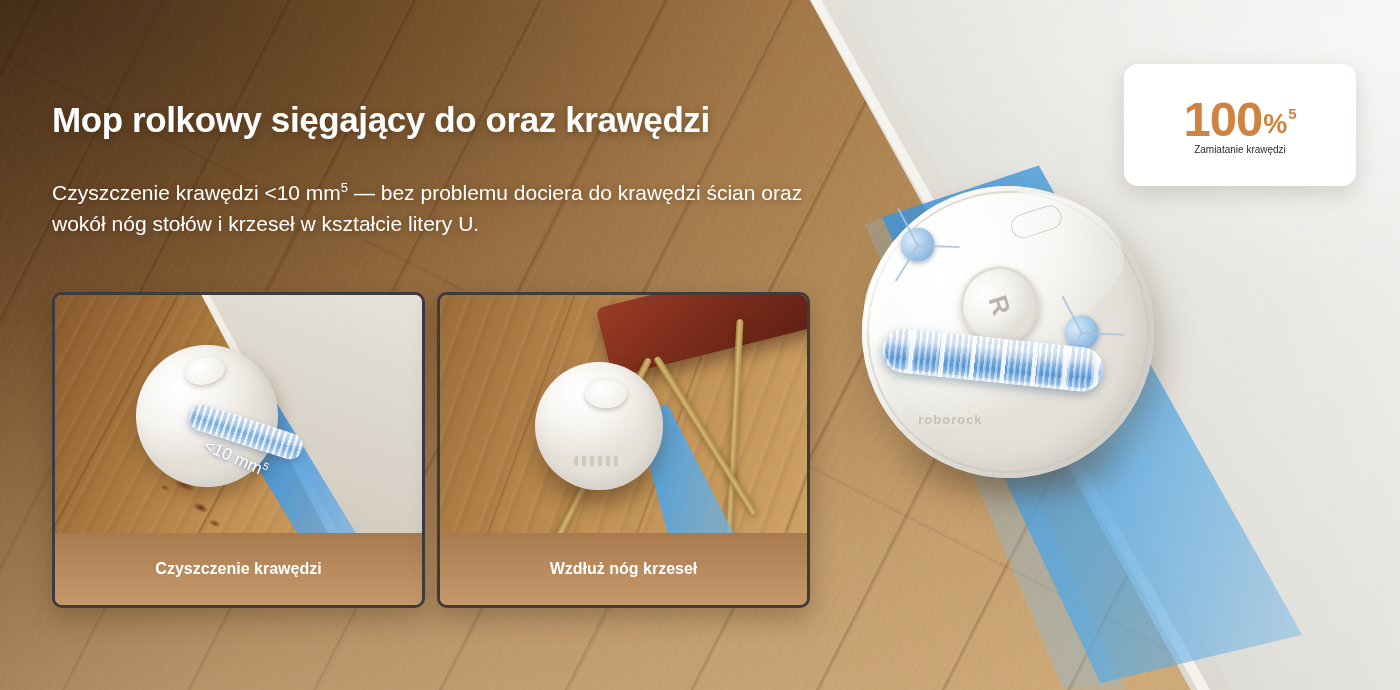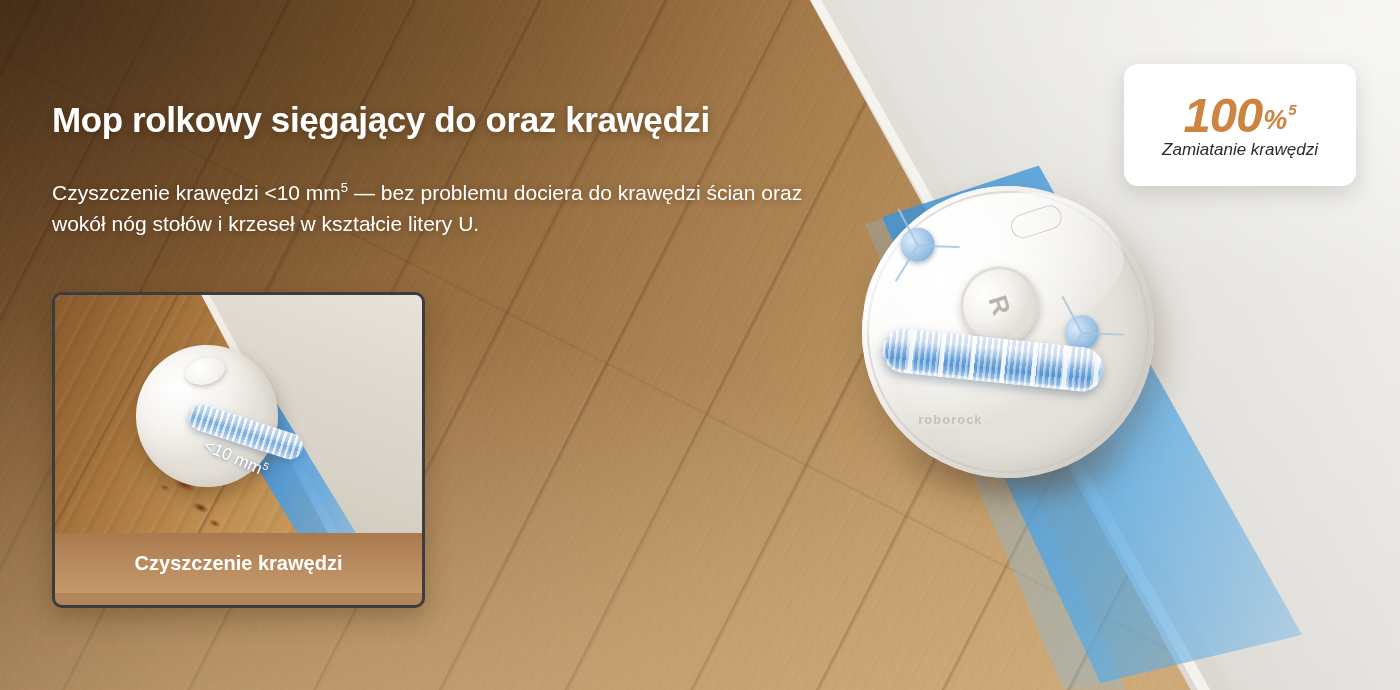--- a/index.html
+++ b/index.html
@@ -209,47 +209,47 @@
     font-size:21px; line-height:31px; color:#FFFFFF; font-weight:400;
     text-shadow:0 1px 7px rgba(55,30,8,0.42);
   }
   .sup { font-size:0.62em; vertical-align:super; }
 
   
   .badge {
     position:absolute; left:1124px; top:64px; width:232px; height:122px;
     background:#FFFFFF; border-radius:14px;
     box-shadow:0 8px 22px rgba(90,80,65,0.20);
-    display:flex; flex-direction:column; align-items:center; justify-content:center;font-style:italic;
+    display:flex; flex-direction:column; align-items:center; justify-content:center;
   }
   .badge-num {
     display:flex; align-items:flex-start; line-height:1;
     color:#CE8340; font-weight:700;
   }
   .badge-num .big { font-size:49px; letter-spacing:-1px; }
   .badge-num .pct { font-size:27px; margin-top:16px; margin-left:1px; }
   .badge-num .sup5 { font-size:15px; margin-top:11px; margin-left:1px; }
   .badge-label {
-    font-size:17px; color:#2B2B2B; font-weight:400;
+    font-size:10px; color:#2B2B2B; font-weight:400;
   }
 
   
   .cards { position:absolute; left:52px; top:292px; display:flex; gap:12px; }
   .card {
     width:373px; height:316px;
     border-radius:10px; overflow:hidden;
     border:3px solid #3B3B40;
     box-shadow:0 10px 26px rgba(60,35,12,0.30);
     position:relative; background:#B2875C;
   }
   .card-photo { position:relative; width:100%; height:238px; overflow:hidden; }
   .card-caption {
-    height:60px; display:flex; align-items:center; justify-content:center;
+    height:72px; display:flex; align-items:center; justify-content:center;
     background:linear-gradient(180deg,#A87A4E 0%, #B98B5E 55%, #C6996B 100%);
-    color:#FFFFFF; font-size:20px; font-weight:700;
+    color:#FFFFFF; font-size:16px; font-weight:700;
   }
 
   
   .c1-floor {
     position:absolute; inset:0;
     background:linear-gradient(120deg,#8A5A2C 0%, #A6743C 30%, #C08F52 58%, #D2A465 100%);
   }
   .c1-floor-grain {
     position:absolute; inset:-20%;
     background:repeating-linear-gradient(118deg,
@@ -442,14 +442,31 @@
         <div class="c1-turret"></div>
       </div>
       <div class="c1-roller">
         <div class="c1-roller-tex"></div>
       </div>
       <div class="c1-mm"><span>&lt;10 mm</span><sup class="sup">5</sup></div>
     </div>
     <div class="card-caption">Czyszczenie krawędzi</div>
   </div>
 
+  <div class="card">
+    <div class="card-photo">
+      <div class="c2-floor"></div>
+      <div class="c2-grain"></div>
+      <div class="c2-chair-seat"></div>
+      <div class="c2-leg l1"></div>
+      <div class="c2-leg l2"></div>
+      <div class="c2-leg l3"></div>
+      <div class="c2-shadow"></div>
+      <div class="c2-blue"></div>
+      <div class="c2-robot">
+        <div class="c2-turret"></div>
+        <div class="c2-ports"></div>
+      </div>
+    </div>
+    <div class="card-caption">Wzdłuż nóg krzeseł</div>
+  </div>
 
 </div>
 
 </body></html>

